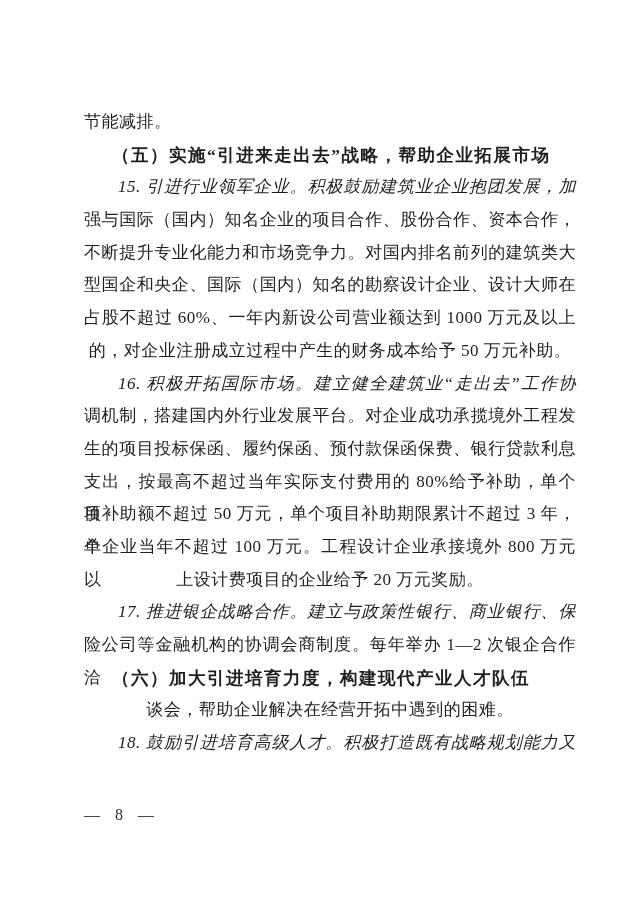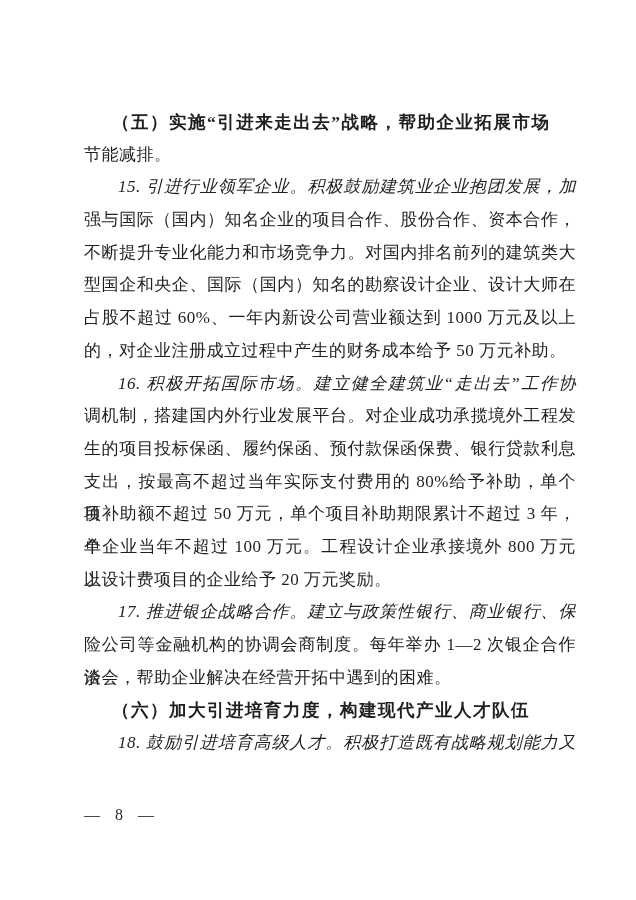--- a/index.html
+++ b/index.html
@@ -43,21 +43,21 @@
   
   .line.first {
     white-space: normal;
     text-indent: 34px;
     text-align: justify;
     text-align-last: justify;
     font-style: italic;
   }
   
   .line.last {
-    text-align: left;
+    text-align: center;
     font-family: Liberation Serif, serif;
   }
   
   .line.plain {
     text-align: left;
   }
   
   .line.heading {
     text-indent: 28px;
     font-weight: bold;
@@ -82,39 +82,39 @@
   .footer .num {
     font-size: 16px;
   }
 </style>
 </head>
 <body>
 
 <div class="page">
 
   <div class="content">
+    <div class="line plain">节能减排。</div>
     <div class="line heading">（五）实施“引进来走出去”战略，帮助企业拓展市场</div>
-    <div class="line plain">节能减排。</div>
     <div class="line first">15. 引进行业领军企业。积极鼓励建筑业企业抱团发展，加</div>
     <div class="line full">强与国际（国内）知名企业的项目合作、股份合作、资本合作，</div>
     <div class="line full">不断提升专业化能力和市场竞争力。对国内排名前列的建筑类大</div>
     <div class="line full">型国企和央企、国际（国内）知名的勘察设计企业、设计大师在</div>
     <div class="line full">占股不超过 60%、一年内新设公司营业额达到 1000 万元及以上</div>
     <div class="line last">的，对企业注册成立过程中产生的财务成本给予 50 万元补助。</div>
     <div class="line first">16. 积极开拓国际市场。建立健全建筑业“走出去”工作协</div>
     <div class="line full">调机制，搭建国内外行业发展平台。对企业成功承揽境外工程发</div>
     <div class="line full">生的项目投标保函、履约保函、预付款保函保费、银行贷款利息</div>
     <div class="line full">支出，按最高不超过当年实际支付费用的 80%给予补助，单个项</div>
     <div class="line full">目补助额不超过 50 万元，单个项目补助期限累计不超过 3 年，单</div>
     <div class="line full">个企业当年不超过 100 万元。工程设计企业承接境外 800 万元以</div>
     <div class="line last">上设计费项目的企业给予 20 万元奖励。</div>
     <div class="line first">17. 推进银企战略合作。建立与政策性银行、商业银行、保</div>
     <div class="line full">险公司等金融机构的协调会商制度。每年举办 1—2 次银企合作洽</div>
+    <div class="line heading">（六）加大引进培育力度，构建现代产业人才队伍</div>
     <div class="line last">谈会，帮助企业解决在经营开拓中遇到的困难。</div>
-    <div class="line heading">（六）加大引进培育力度，构建现代产业人才队伍</div>
     <div class="line first">18. 鼓励引进培育高级人才。积极打造既有战略规划能力又</div>
   </div>
 
   <div class="footer">
     <span class="dash">—</span>
     <span class="num">8</span>
     <span class="dash">—</span>
   </div>
 
 </div>

